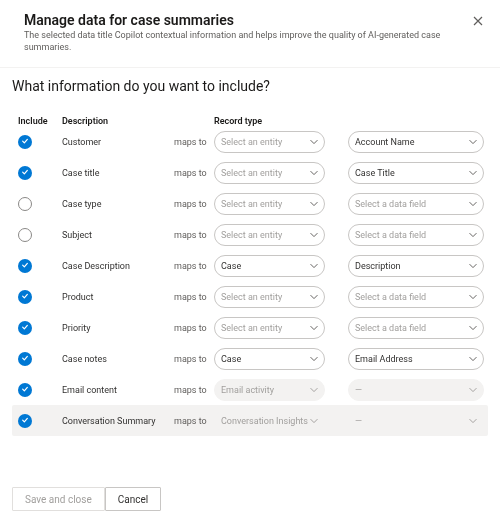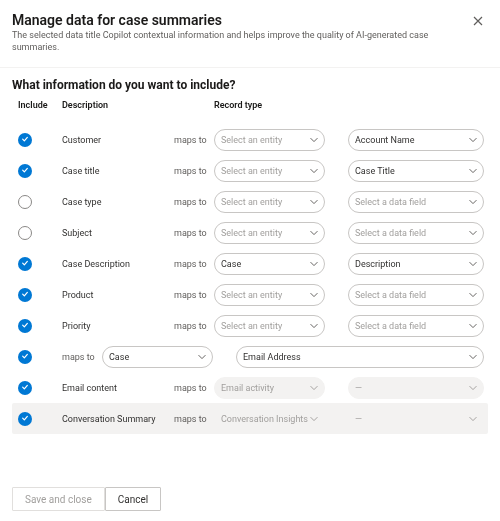--- a/index.html
+++ b/index.html
@@ -17,32 +17,32 @@
   body {
     width:500px; height:521px;
     font-family: "Segoe UI", -apple-system, BlinkMacSystemFont, Roboto, Helvetica, Arial, sans-serif;
     font-size:10px;
     color: var(--text-primary);
     background:#fff;
     position:relative;
     display:flex; flex-direction:column;
   }
   .panel { padding:12px 12px 4px 12px; flex:0 0 auto; }
-  .title-row { display:flex; align-items:flex-start; justify-content:space-between; }
+  .title-row { display:flex; align-items:flex-start; justify-content:space-between;margin-left:12px; }
   h1 { margin:0 0 2px 0; font-size:14px; font-weight:600; color:var(--text-heading); }
   .subtitle { margin:0; font-size:9px; color:var(--text-secondary); line-height:1.3; }
   .close { width:20px; height:20px; display:flex; align-items:center; justify-content:center; cursor:pointer; color:var(--text-secondary); }
   .close svg { width:10px; height:10px; }
   .section { padding:10px 12px 0 12px; border-top:1px solid var(--hover); margin-top:10px; }
-  .q { margin:0 0 2px 0; font-size:12px; font-weight:700; color:var(--text-heading); }
+  .q { margin:0 0 2px 0; font-size:14px; font-weight:400; color:var(--text-heading); }
   .help { margin:0; font-size:9px; color:var(--text-secondary); line-height:1.3; }
   .grid { padding:6px 12px 0 12px; flex:1 1 auto; }
   .row { display:flex; align-items:center; height:31px; border-radius:2px; }
   .row.highlight { background:var(--hover); }
-  .hrow { display:flex; align-items:flex-start; height:24px; font-weight:600; font-size:9px; color:var(--text-heading); }
+  .hrow { display:flex; align-items:flex-end; height:24px; font-weight:600; font-size:9px; color:var(--text-heading); }
   .c-include { width:50px; display:flex; justify-content:flex-start; padding-left:6px; }
   .c-desc { width:112px; font-size:9px; }
   .c-maps { width:40px; font-size:9px; color:var(--text-secondary); }
   .c-rec { width:134px; padding-right:23px; }
   .c-field { flex:1; padding-right:4px; }
   .checkbox {
     width:14px; height:14px; border-radius:50%;
     display:flex; align-items:center; justify-content:center;
     cursor:pointer;
   }
@@ -316,20 +316,21 @@
         </div>
       </div>
       <div class="row">
         <div class="c-include">
           <div class="checkbox on">
             <span><svg viewBox="0 0 12 12">
                 <path d="M2.5 6.2 L5 8.7 L9.5 3.5" stroke="#fff" stroke-width="1.8" fill="none" stroke-linecap="round" stroke-linejoin="round"></path>
               </svg></span>
           </div>
         </div>
+        <div class="c-desc">Case notes</div>
         <div class="c-maps">maps to</div>
         <div class="c-rec">
           <div class="select">
             <span>Case</span>
             <span class="chev">
               <svg viewBox="0 0 10 10">
                 <path d="M1 3 L5 7 L9 3" stroke="currentColor" stroke-width="1.2" fill="none" stroke-linecap="round" stroke-linejoin="round"></path>
               </svg>
             </span>
           </div>

